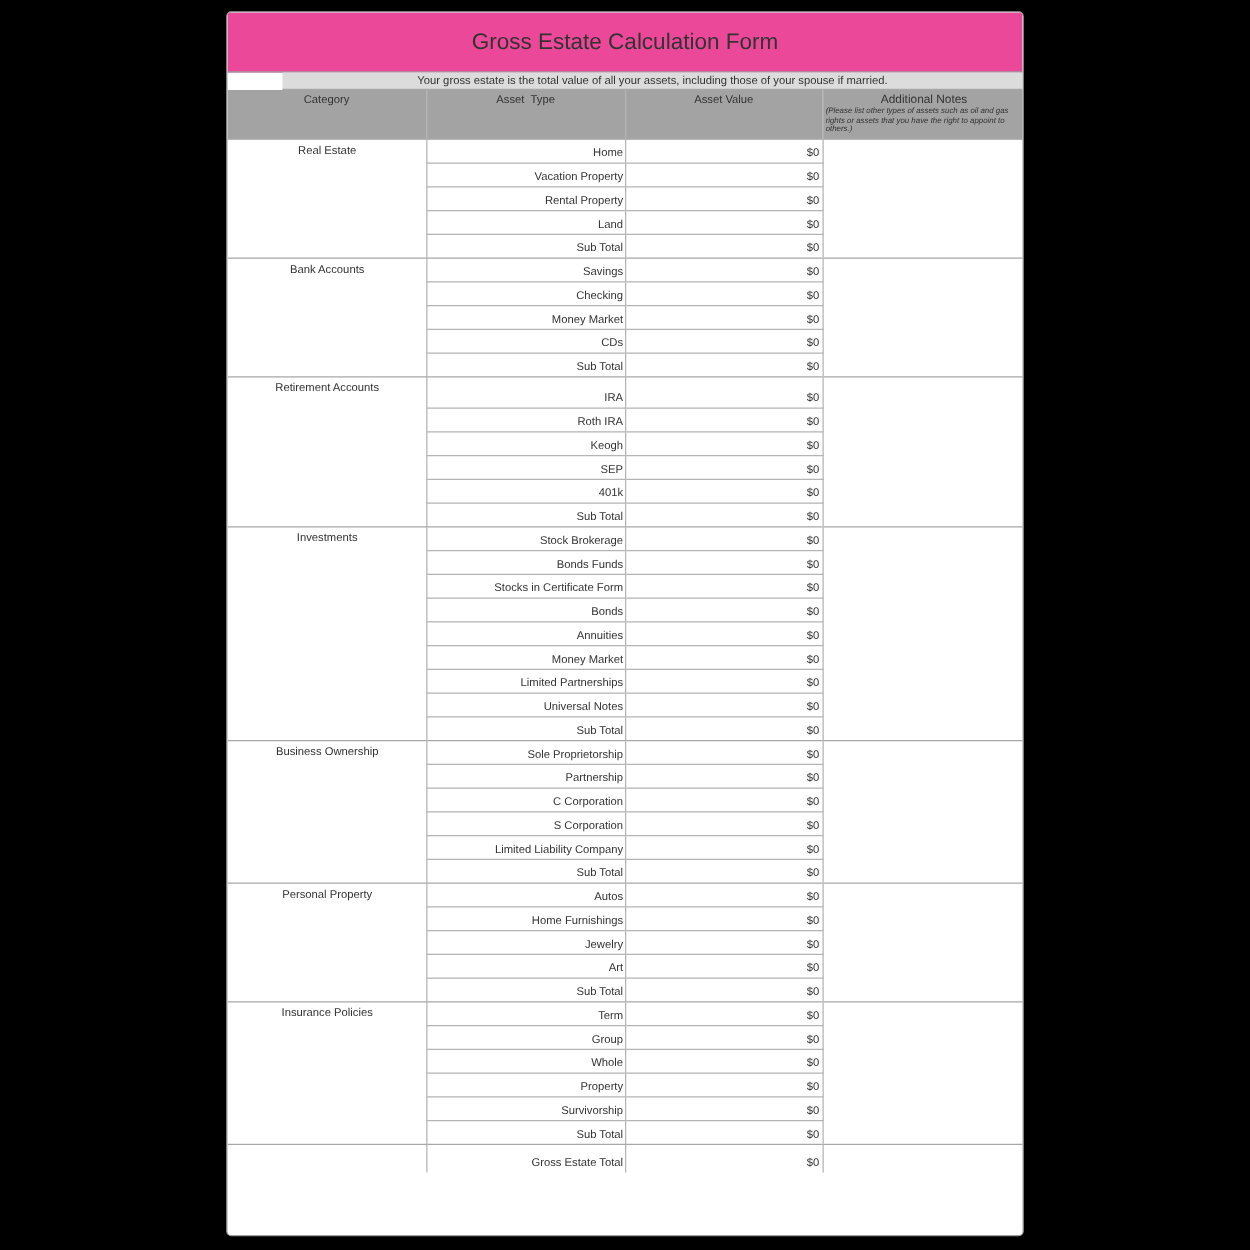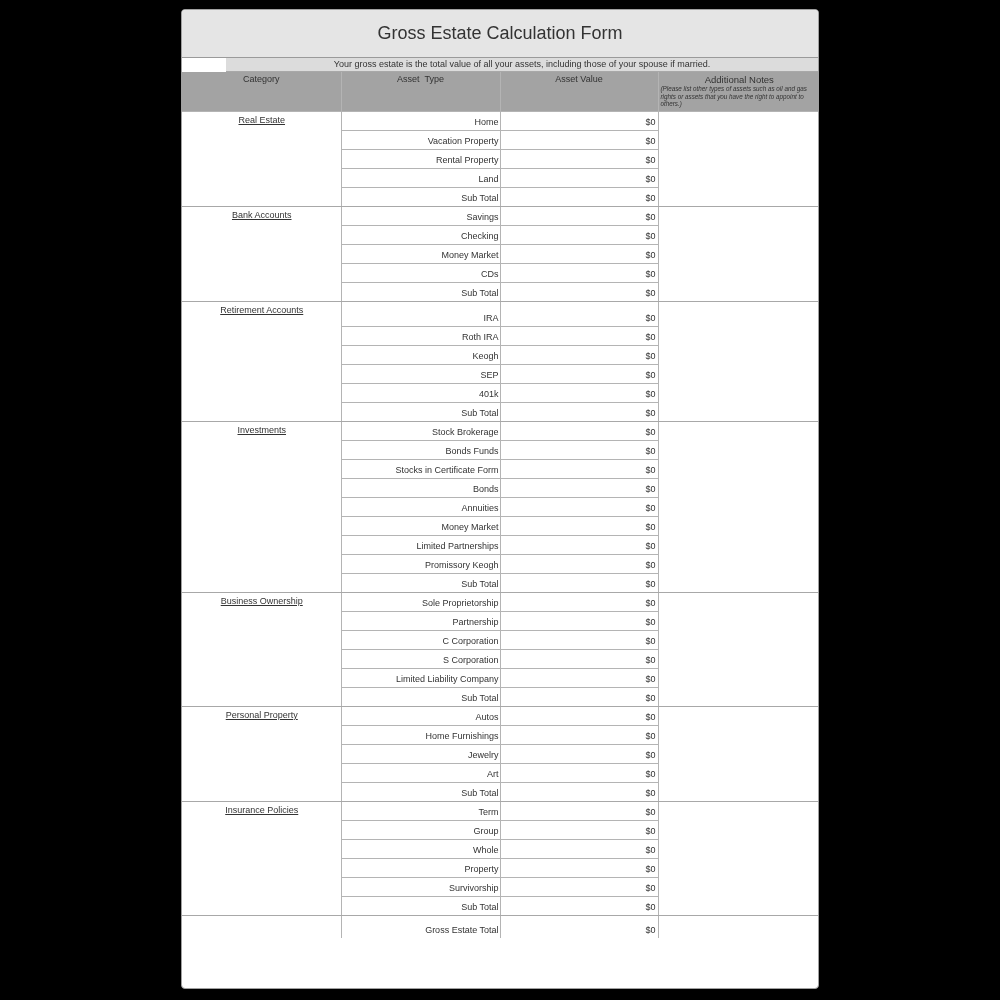--- a/index.html
+++ b/index.html
@@ -7,21 +7,21 @@
     width: 1000px; height: 1000px; background: #000000;
     position: relative; overflow: hidden;
     font-family: "Liberation Sans", sans-serif;
   }
   .form {
     position: absolute; left: 181px; top: 9px; width: 638px; height: 980px;
     background: #ffffff; border: 1px solid #a0a0a0; border-radius: 4px;
     overflow: hidden; box-sizing: border-box;
   }
   .title-bar {
-    height: 47px; background: #e5e5e5; border-bottom: 1px solid #9a9a9a;
+    height: 47px; background: #ec4899; border-bottom: 1px solid #9a9a9a;
     display: flex; align-items: center; justify-content: center;
     font-size: 18px; color: #333333;
   }
   .subtitle {
     height: 13px; background: #dcdcdc; border-bottom: 1px solid #a8a8a8;
     font-size: 9px; color: #333333; text-align: center; line-height: 13px; margin-left: 44px;
   }
   table {
     border-collapse: collapse; width: 638px; table-layout: fixed;
   }
@@ -42,21 +42,20 @@
     line-height: 7.5px; color: #333333;
   }
   td {
     font-size: 9px; color: #333333; height: 19px; padding: 0 1px 0 2px;
     border-right: 1px solid #b4b4b4; border-bottom: 1px solid #b4b4b4;
     box-sizing: border-box;
   }
   td.cat {
     vertical-align: top; text-align: center; padding-top: 3px;
     border-bottom: 1px solid #a8a8a8;
-    text-decoration: underline;
   }
   td.type { text-align: right; vertical-align: bottom; padding-bottom: 3px; }
   td.val { text-align: right; vertical-align: bottom; padding-bottom: 3px; padding-right: 2px; }
   td.notes { border-right: none; border-bottom: 1px solid #a8a8a8; }
   tr.tall td.type, tr.tall td.val { height: 25px; }
   tr.section-end td { border-bottom: 1px solid #a8a8a8; }
   tr.total td { height: 22px; border-bottom: none; }
 </style>
 </head>
 <body>
@@ -177,21 +176,21 @@
         </tr>
         <tr>
           <td class="type">Money Market</td>
           <td class="val">$0</td>
         </tr>
         <tr>
           <td class="type">Limited Partnerships</td>
           <td class="val">$0</td>
         </tr>
         <tr>
-          <td class="type">Promissory Keogh</td>
+          <td class="type">Universal Notes</td>
           <td class="val">$0</td>
         </tr>
         <tr class="section-end">
           <td class="type">Sub Total</td>
           <td class="val">$0</td>
         </tr>
         <tr>
           <td class="cat" rowspan="6">Business Ownership</td>
           <td class="type">Sole Proprietorship</td>
           <td class="val">$0</td>

